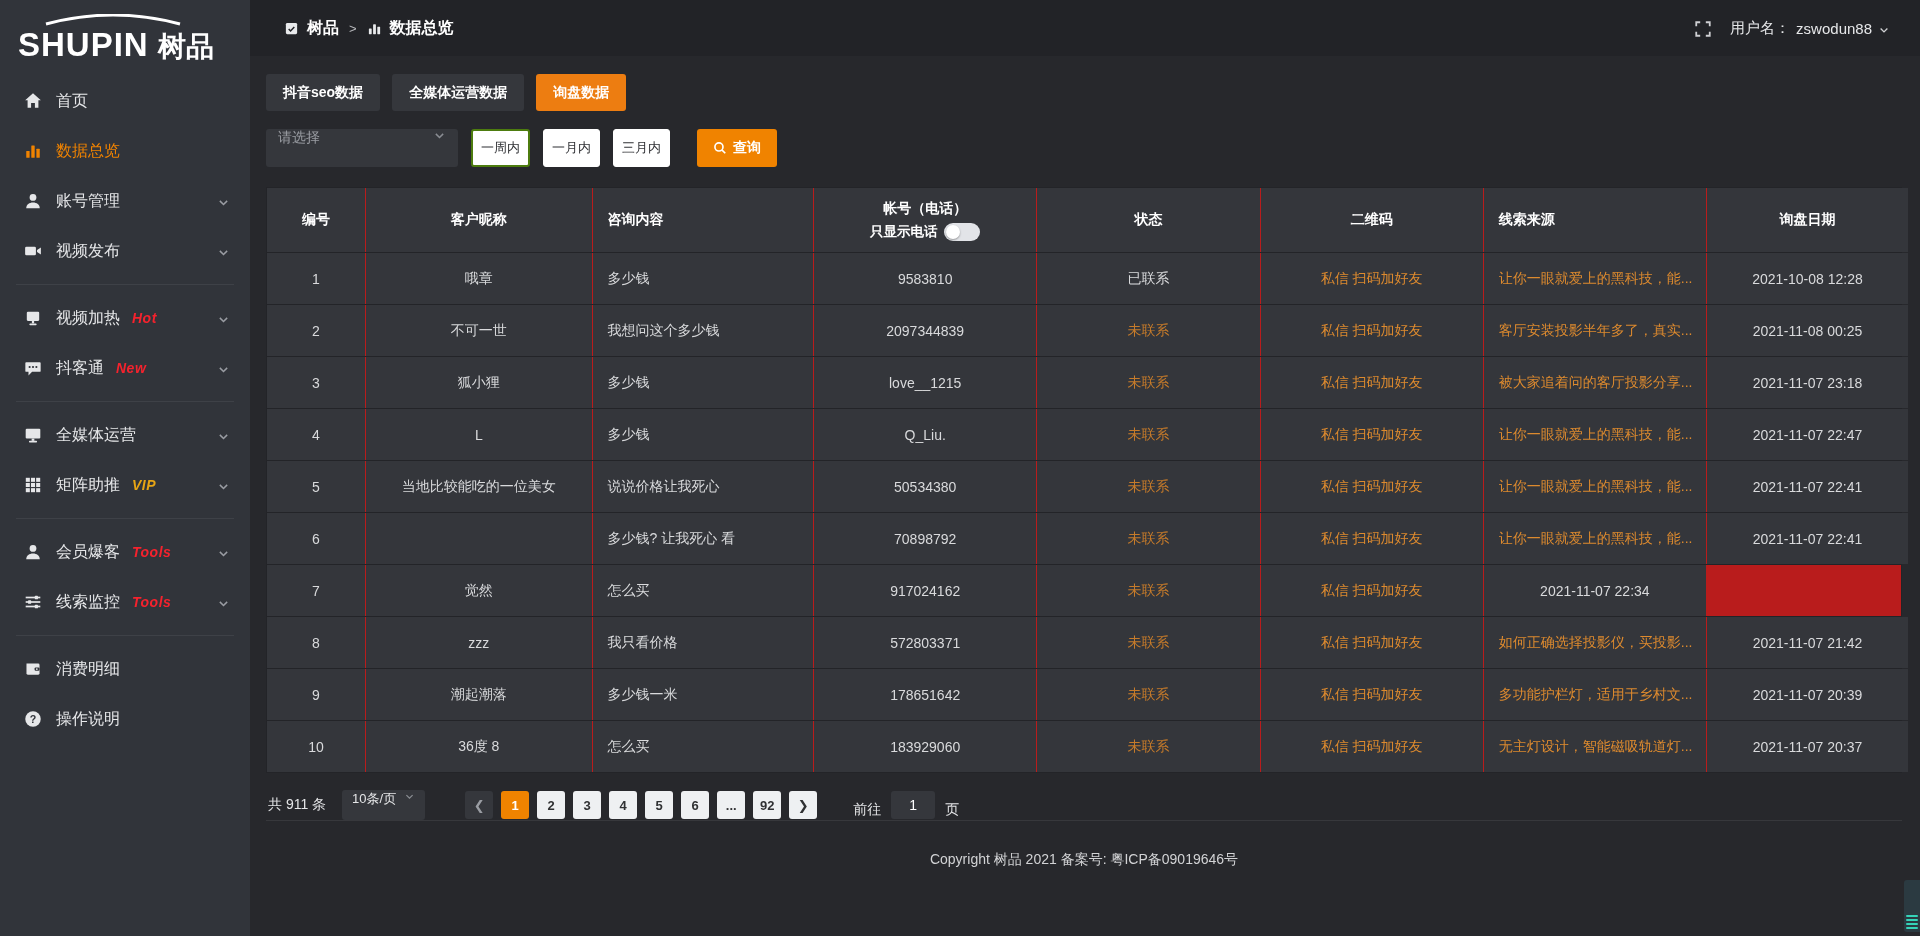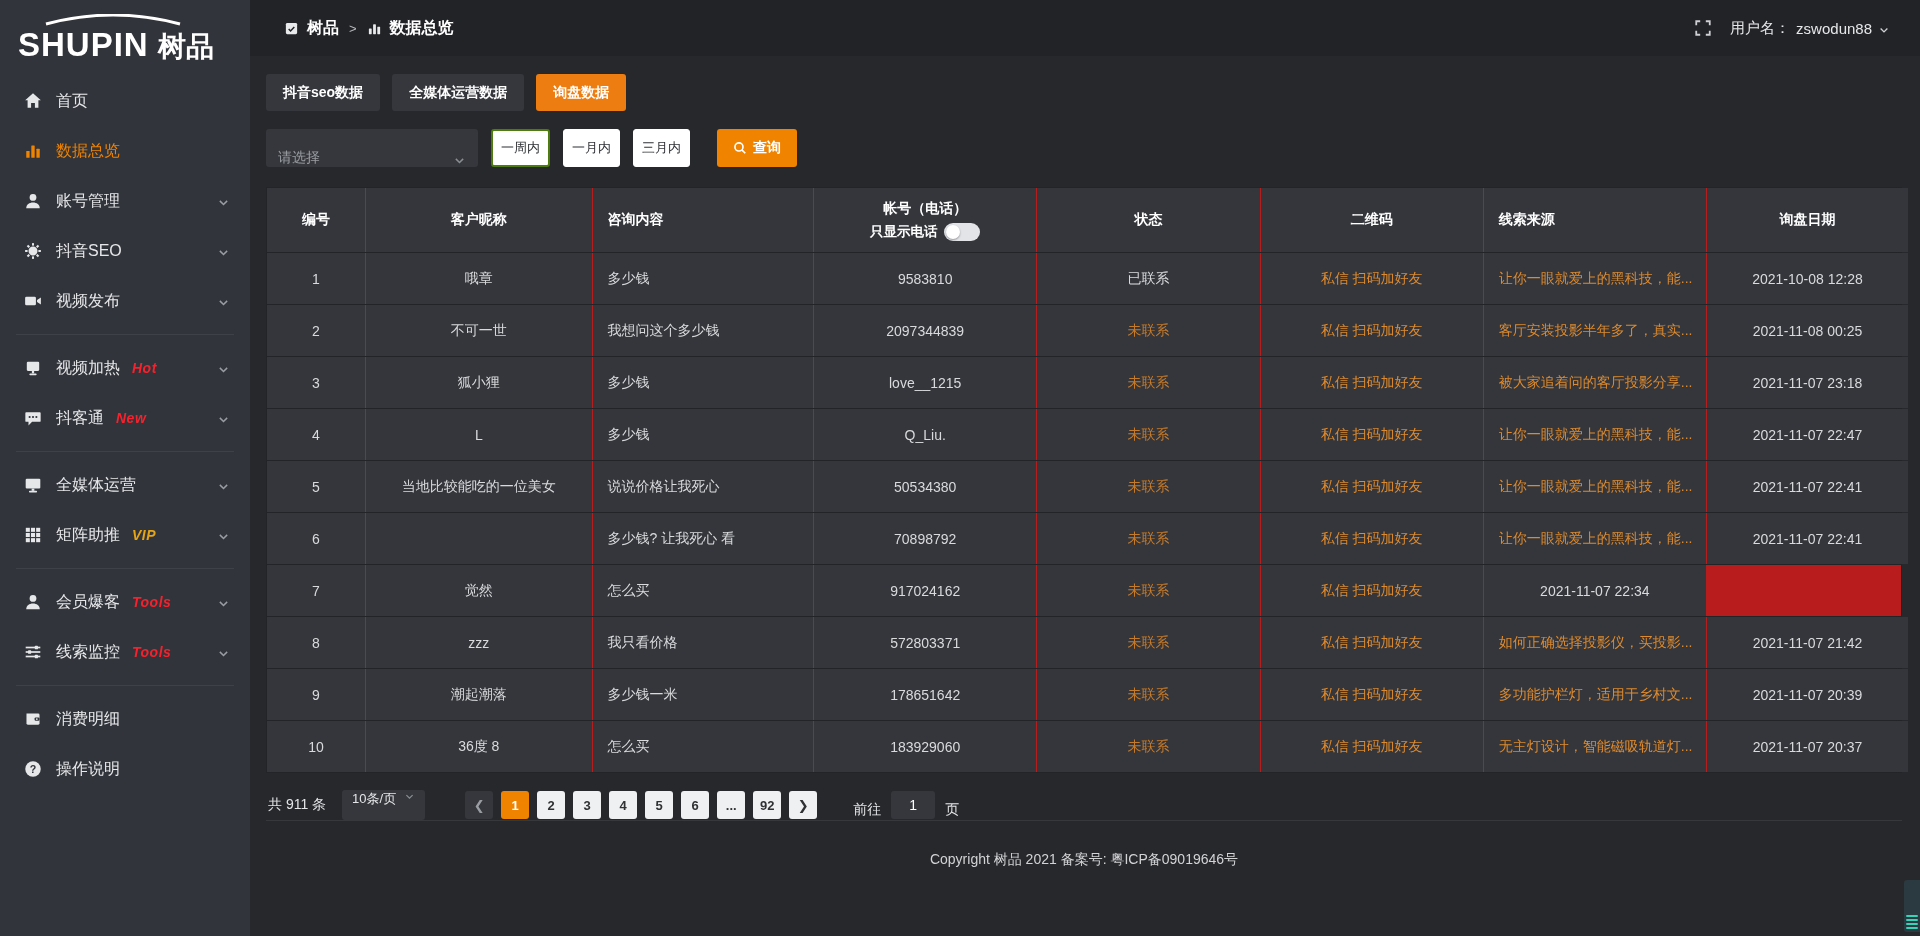--- a/index.html
+++ b/index.html
@@ -19,37 +19,37 @@
   .side-chevron { margin-left:auto; width:13px; height:13px; color:#9a9da3; }
   .side-chevron svg { width:13px; height:13px; }
   .side-divider { height:1px; background:#3e4147; margin:8px 16px; }
 
   
   .main { flex:1; display:flex; flex-direction:column; height:100%; }
   .topbar { height:56px; min-height:56px; background:#222327; display:flex; align-items:center; padding:0 30px 0 34px; }
   .crumb { display:flex; align-items:center; gap:8px; font-size:16px; font-weight:bold; color:#fff; }
   .crumb .icon, .crumb .icon svg { width:15px; height:15px; fill:#e8e9eb; }
   .crumb-sep { color:#b9babd; font-size:13px; font-weight:normal; padding:0 2px; }
-  .topbar-right { margin-left:auto; display:flex; align-items:center; gap:18px; color:#e6e7e9; }
+  .topbar-right { margin-left:auto; display:flex; align-items:flex-end; gap:18px; color:#e6e7e9; }
   .fullscreen-btn { width:18px; height:18px; color:#cfd0d3; cursor:pointer; }
   .fullscreen-btn svg { width:18px; height:18px; }
   .user-box { display:flex; align-items:center; gap:6px; font-size:15px; cursor:pointer; }
   .user-box .chev { width:12px; height:12px; color:#cfd0d3; }
   .user-box .chev svg { width:12px; height:12px; }
 
   .content { flex:1; padding:18px 18px 0 16px; }
 
   
   .tabs { display:flex; gap:12px; margin-bottom:18px; }
   .tab-btn { height:37px; padding:0 17px; background:#35373c; border:none; border-radius:3px; color:#fff; font-size:14px; font-weight:bold; font-family:inherit; cursor:pointer; }
   .tab-btn.active { background:#ed7d11; }
 
   
   .filters { display:flex; align-items:center; gap:11px; margin-bottom:20px; }
-  .select { width:212px; height:38px; background:#35373c; border-radius:3px; display:flex; align-items:flex-end; padding:0 12px; color:#9a9da3; font-size:14px; cursor:pointer; }
+  .select { width:192px; height:38px; background:#35373c; border-radius:3px; display:flex; align-items:flex-start; padding:0 12px; color:#9a9da3; font-size:14px; cursor:pointer; }
   .select .chev { margin-left:auto; width:13px; height:13px; color:#8a8d93; }
   .select .chev svg { width:13px; height:13px; }
   .range-btn { height:38px; min-width:52px; padding:0 8px; background:#fff; color:#2f3034; border:1px solid #fff; border-radius:3px; font-size:13px; font-family:inherit; cursor:pointer; margin-left:2px; }
   .range-btn.active { border:2px solid #4d7c0f; }
   .search-btn { height:38px; padding:0 16px; margin-left:16px; background:#f08300; color:#fff; border:none; border-radius:3px; font-size:14px; font-weight:bold; font-family:inherit; display:flex; align-items:center; gap:6px; cursor:pointer; }
   .search-btn .icon, .search-btn .icon svg { width:14px; height:14px; }
 
   
   .table { border:1px solid #232428; background:#232428; }
   .t-row { display:grid; grid-template-columns:6% 13.8% 13.5% 13.6% 13.6% 13.6% 13.6% 12.3%; gap:1px; background:#b91c1c; margin-bottom:1px; }
@@ -116,41 +116,20 @@
         <span>数据总览</span>
       </div>
       <div class="side-item">
         <span class="icon">
           <svg viewBox="0 0 16 16">
             <circle cx="8" cy="4.8" r="3"></circle>
             <path d="M2 14.4c0-3.2 2.7-5.1 6-5.1s6 1.9 6 5.1z"></path>
           </svg>
         </span>
         <span>账号管理</span>
-        <span class="side-chevron"><svg viewBox="0 0 16 16" fill="none" stroke="currentColor" stroke-width="1.8">
-            <path d="M3.5 6l4.5 4.5L12.5 6"></path>
-          </svg></span>
-      </div>
-      <div class="side-item">
-        <span class="icon">
-          <svg viewBox="0 0 16 16" fill="none" stroke="currentColor">
-            <circle cx="8" cy="8" r="3" stroke-width="2"></circle>
-            <g stroke-width="1.8">
-              <line x1="8" y1="1" x2="8" y2="3.2"></line>
-              <line x1="8" y1="12.8" x2="8" y2="15"></line>
-              <line x1="1" y1="8" x2="3.2" y2="8"></line>
-              <line x1="12.8" y1="8" x2="15" y2="8"></line>
-              <line x1="3.1" y1="3.1" x2="4.7" y2="4.7"></line>
-              <line x1="11.3" y1="11.3" x2="12.9" y2="12.9"></line>
-              <line x1="3.1" y1="12.9" x2="4.7" y2="11.3"></line>
-              <line x1="11.3" y1="4.7" x2="12.9" y2="3.1"></line>
-            </g>
-          </svg>
-        </span>
-        <span>抖音SEO</span>
         <span class="side-chevron"><svg viewBox="0 0 16 16" fill="none" stroke="currentColor" stroke-width="1.8">
             <path d="M3.5 6l4.5 4.5L12.5 6"></path>
           </svg></span>
       </div>
       <div class="side-item">
         <span class="icon">
           <svg viewBox="0 0 16 16">
             <rect x="1" y="4.2" width="9.6" height="7.6" rx="1.2"></rect>
             <path d="M11.6 7.2 15 4.8v6.4l-3.4-2.4z"></path>
           </svg>

